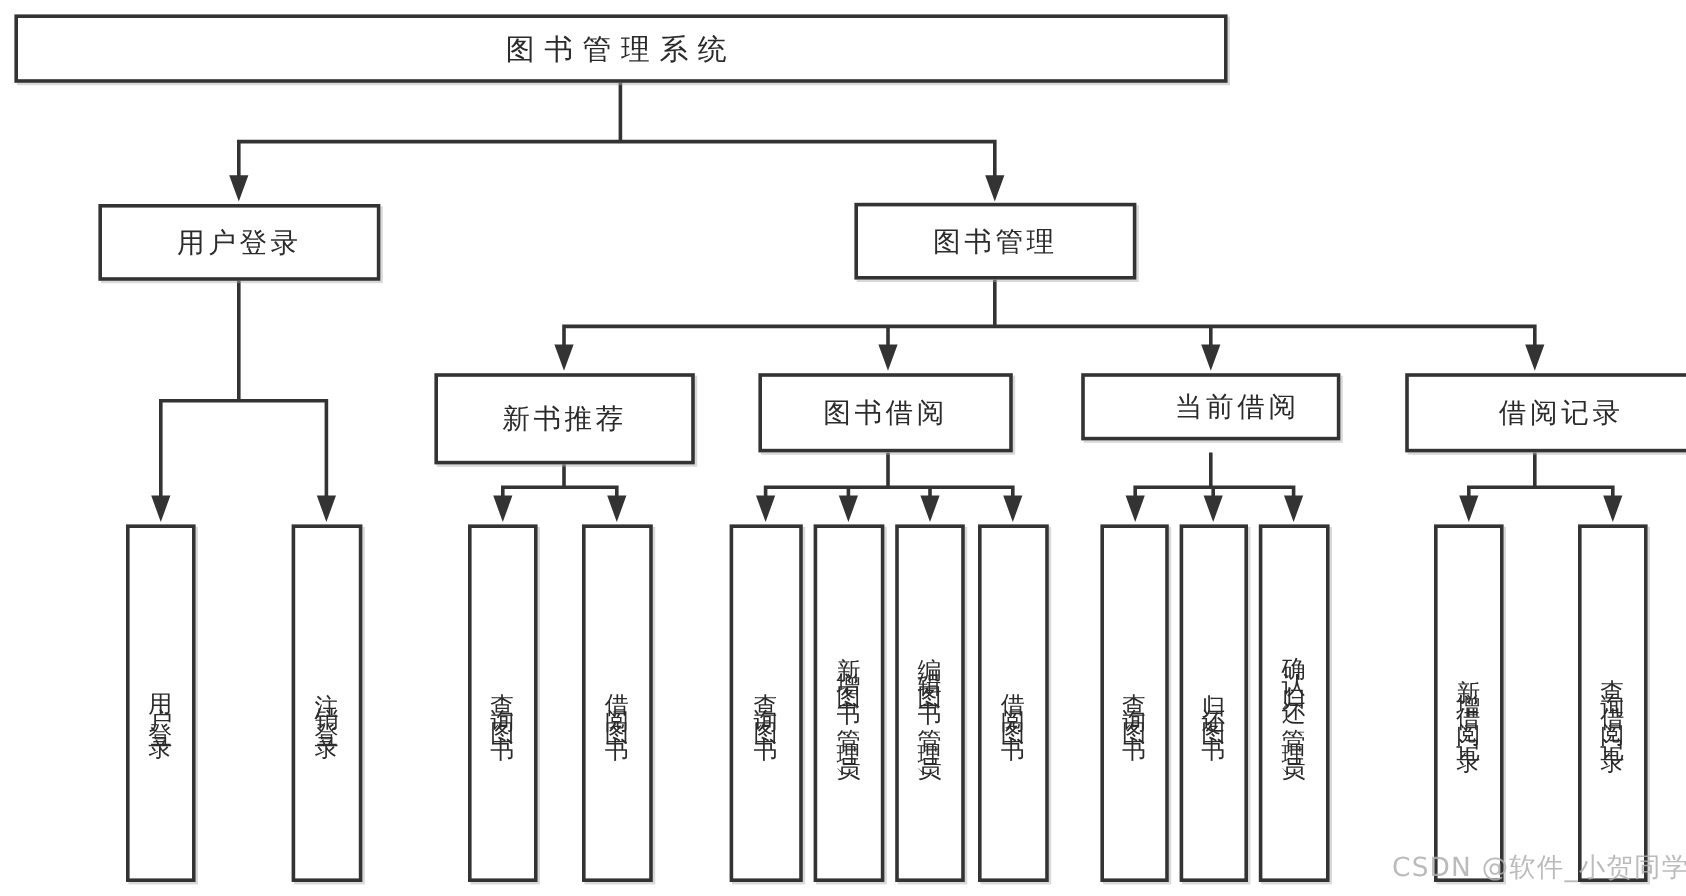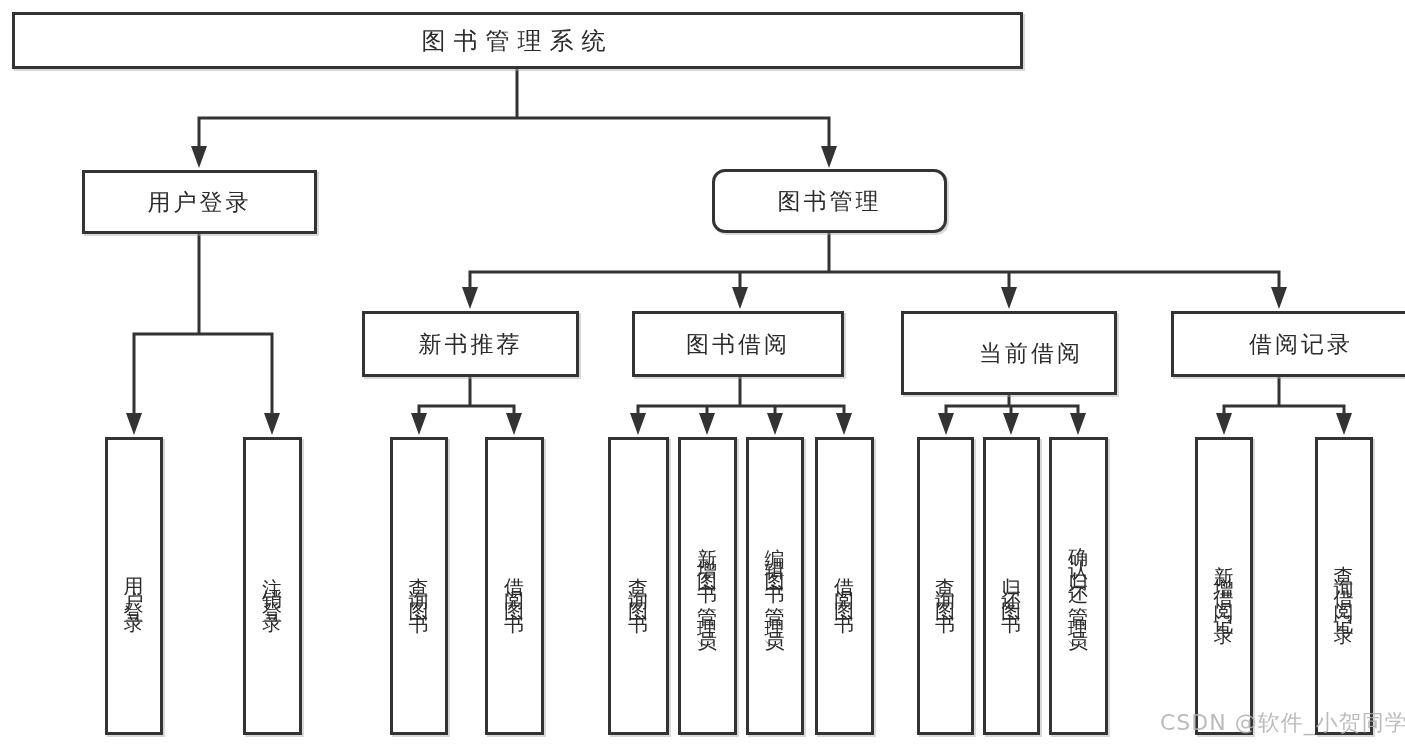--- a/index.html
+++ b/index.html
@@ -39,24 +39,24 @@
     z-index:3;
     font-size:22px;
     letter-spacing:1px;
     color:#b0b0b0;
     opacity:0.85;
     white-space:nowrap;
   }
   
   #root      {left:12px;  top:12px;  width:1011px;height:57px;}
   #l2-login  {left:82px;  top:170px; width:235px; height:64px;}
-  #l2-mgmt   {left:712px; top:169px; width:235px; height:64px;border-radius:13px;}
-  #l3-rec    {left:362px; top:311px; width:217px; height:66px;}
+  #l2-mgmt   {left:712px; top:169px; width:235px; height:64px;}
+  #l3-rec    {left:362px; top:311px; width:217px; height:76px;}
   #l3-borrow {left:632px; top:311px; width:212px; height:66px;}
-  #l3-current{left:901px; top:311px; width:216px; height:84px;padding-left:44px;}
+  #l3-current{left:901px; top:311px; width:216px; height:56px;padding-left:44px;}
   #l3-records{left:1171px;top:311px; width:260px; height:66px;}
   .leaf      {top:437px;  height:298px;}
   #a1{left:105px; width:58px;}
   #a2{left:243px; width:59px;}
   #b1{left:390px; width:58px;}
   #b2{left:485px; width:59px;}
   #c1{left:608px; width:61px;}
   #c2{left:678px; width:59px;}
   #c3{left:746px; width:58px;}
   #c4{left:815px; width:59px;}

